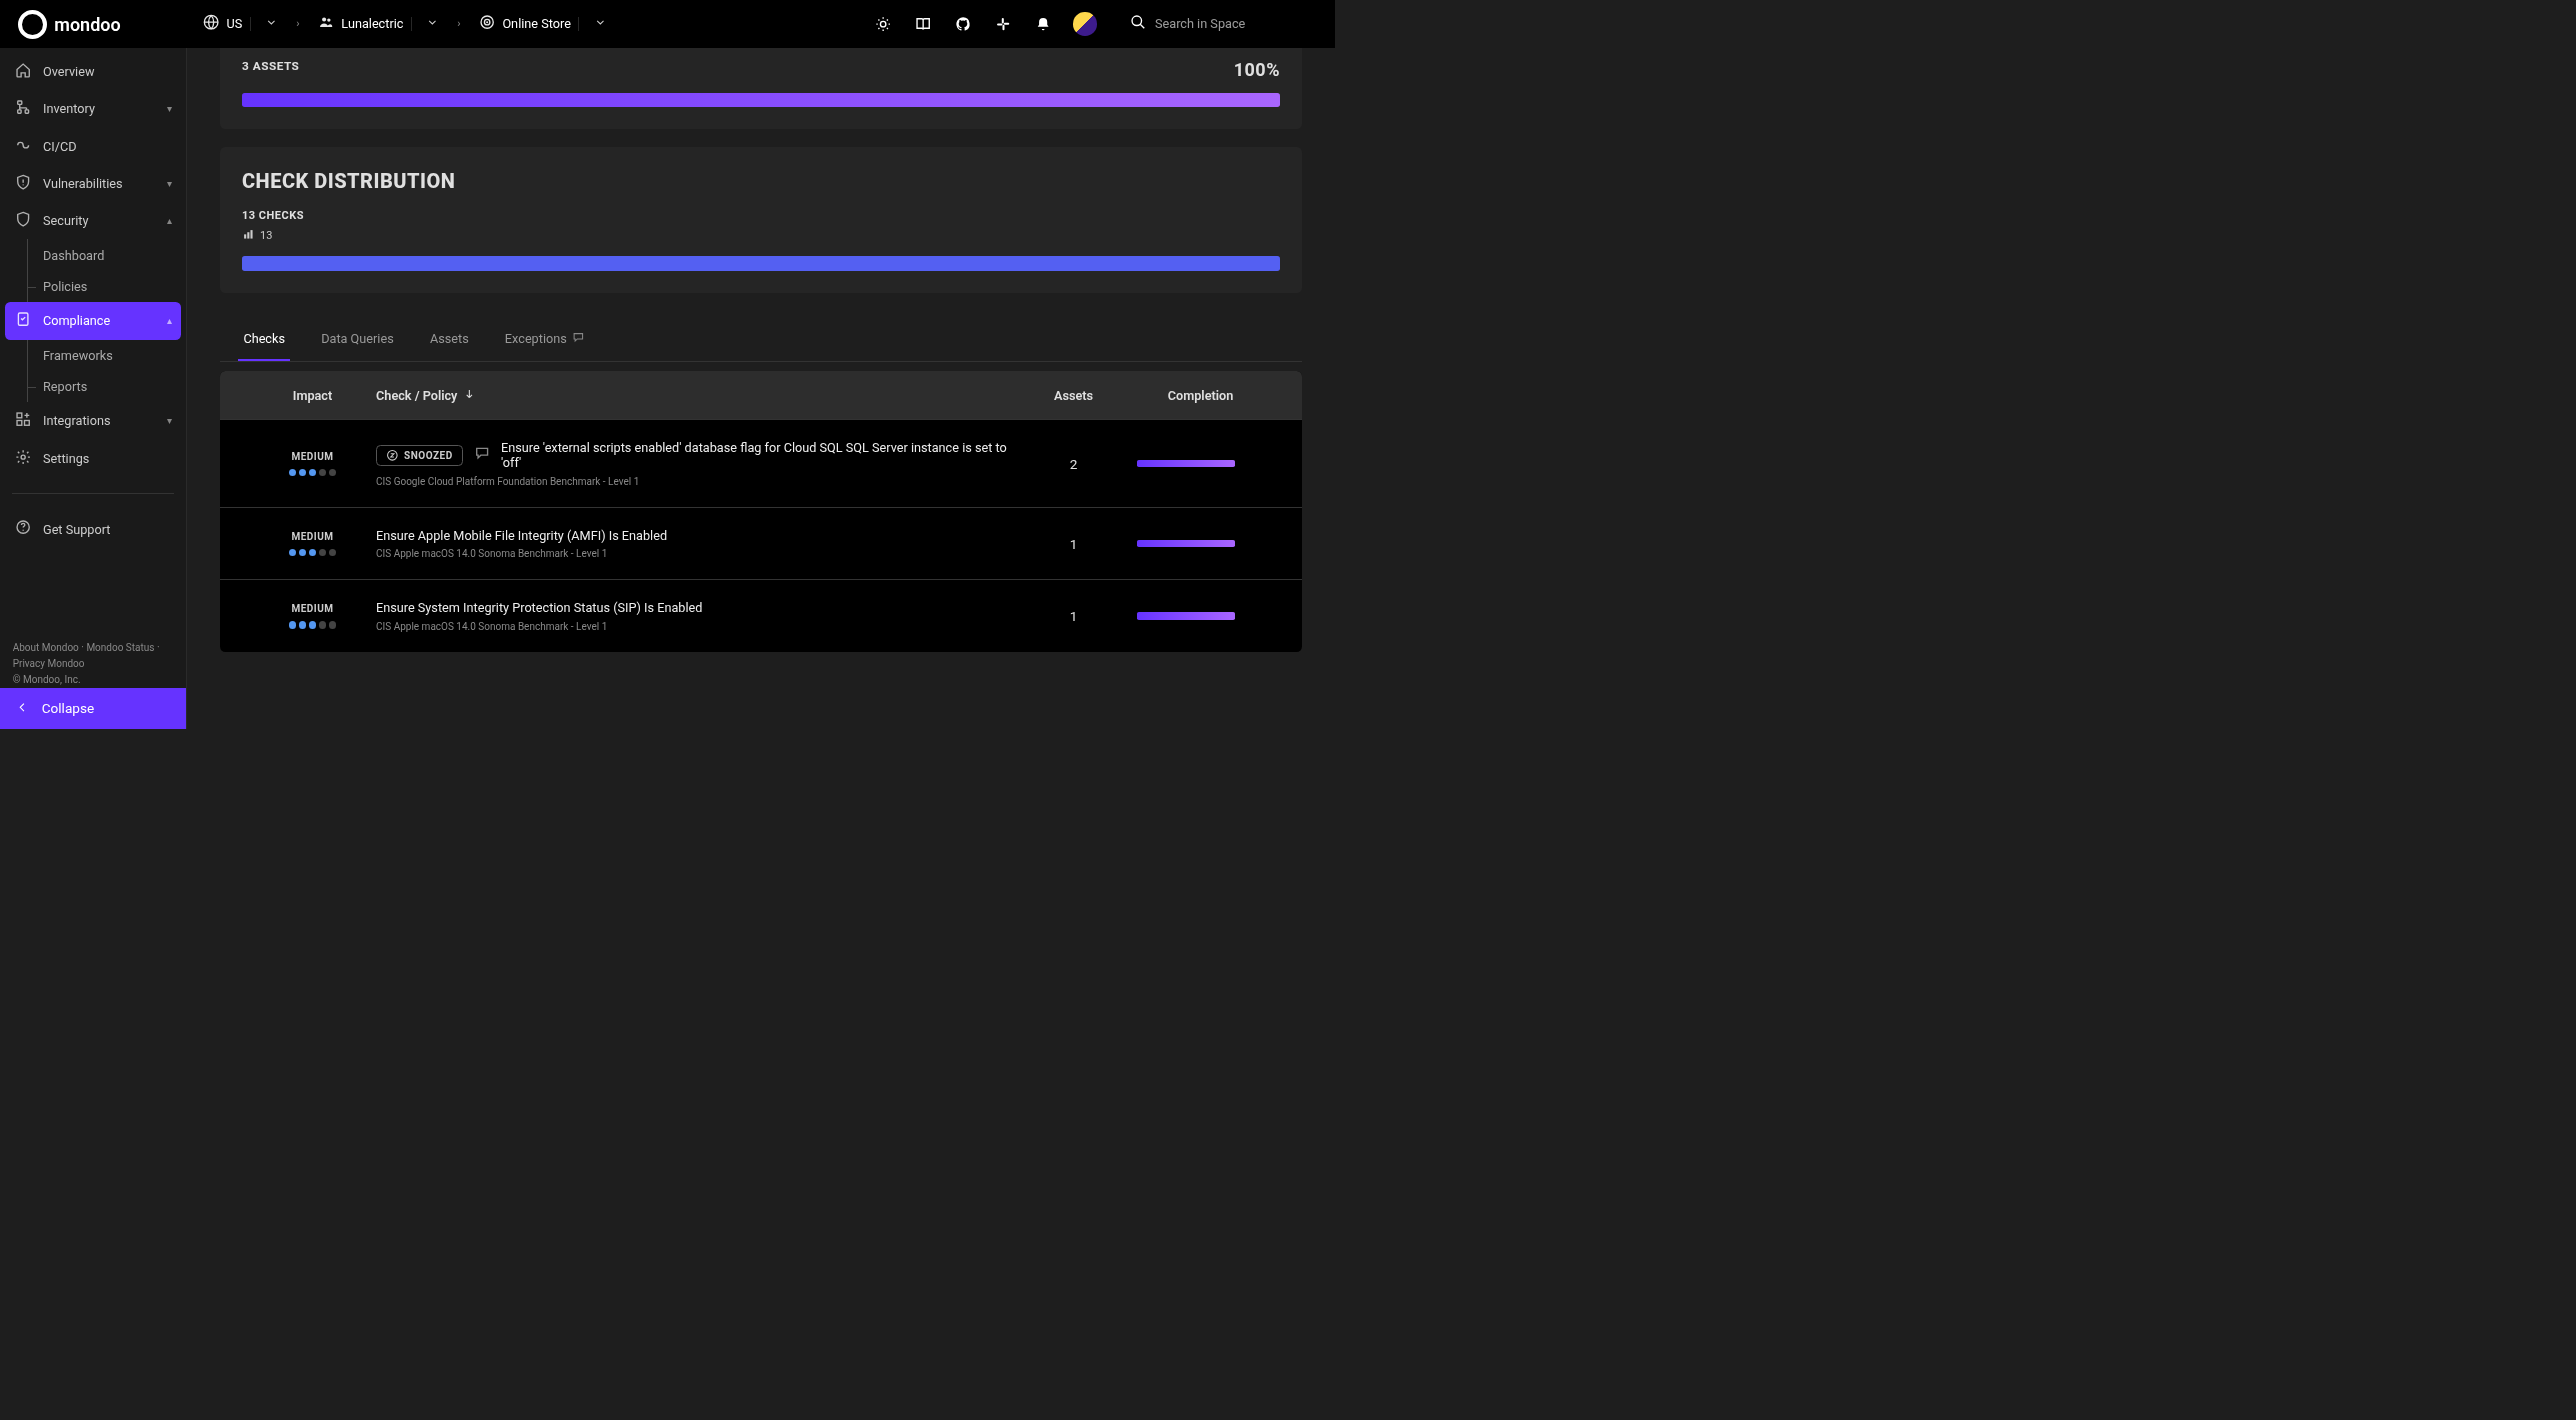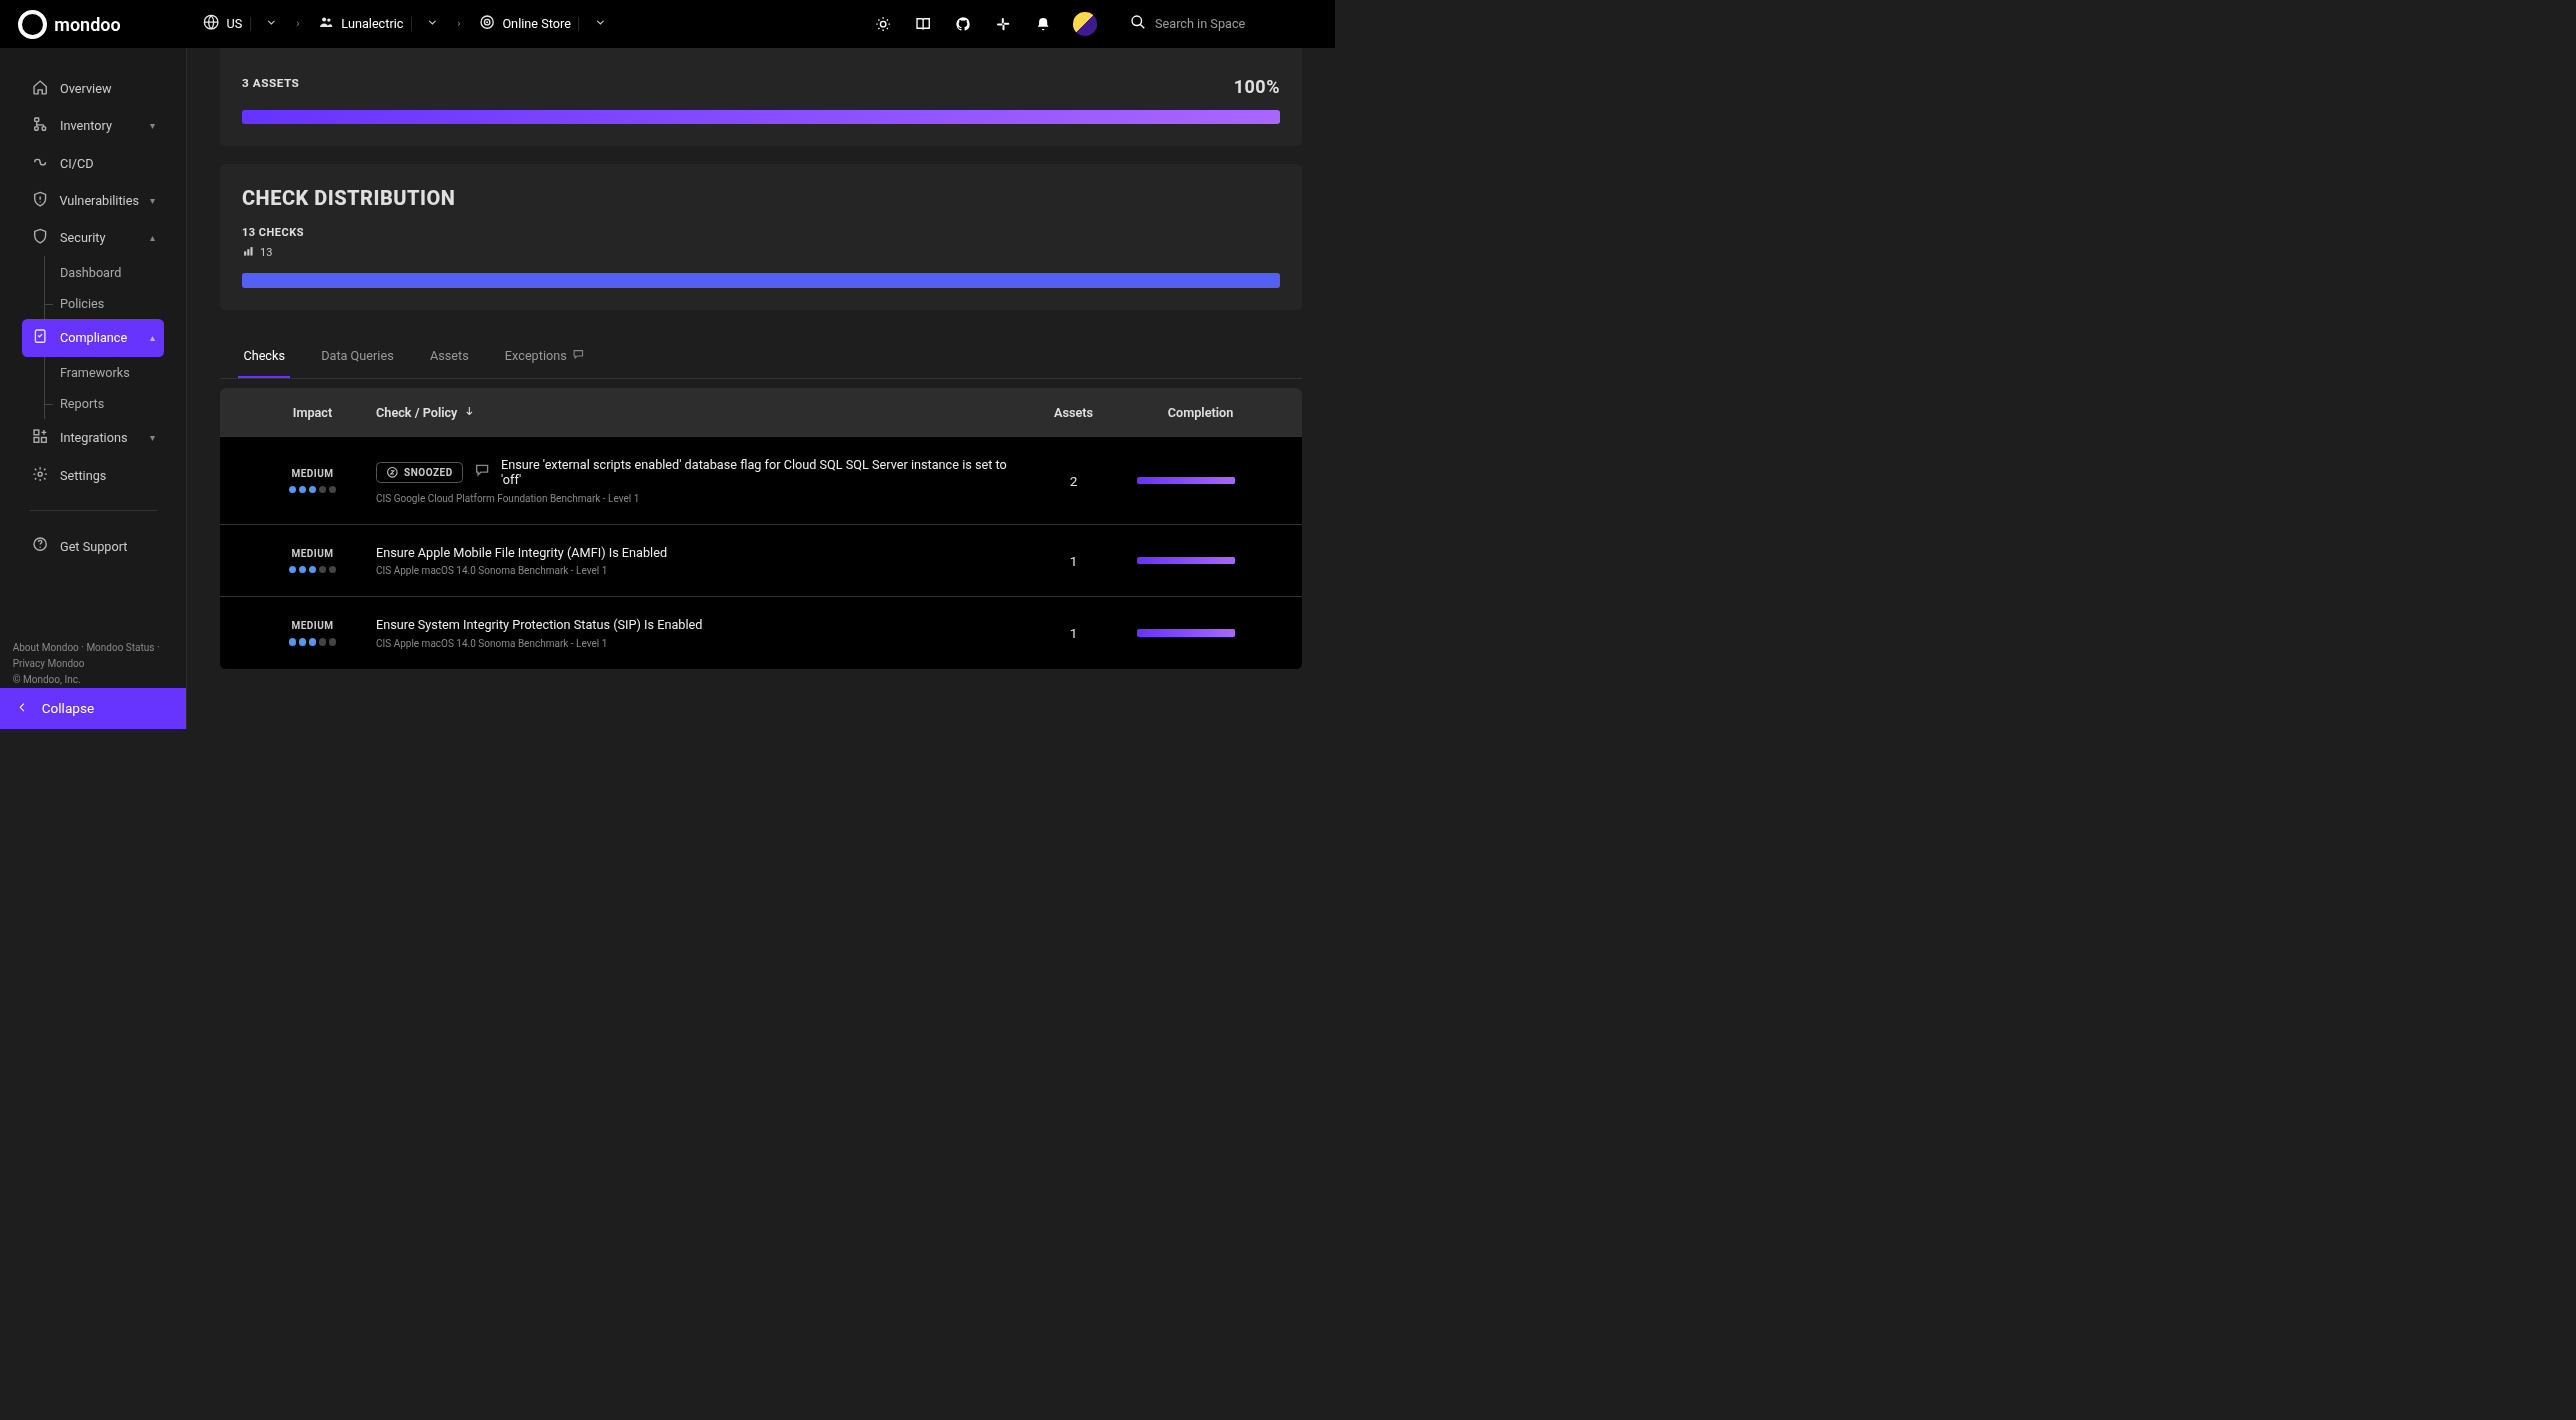--- a/index.html
+++ b/index.html
@@ -82,21 +82,21 @@
 .searchbox input::placeholder { color: rgba(255,255,255,0.6); }
 
 .layout { display: flex; height: calc(100% - 56px); }
 .sidebar {
   width: 187px;
   background: #1a1a1a;
   display: flex;
   flex-direction: column;
   border-right: 0.9px solid #2a2a2a;
 }
-.nav { flex: 1; padding: 22px; overflow-y: auto; text-align: center; }
+.nav { flex: 1; padding: 5px; overflow-y: auto; text-align: center; }
 .nav-item {
   display: flex;
   align-items: center;
   gap: 11px;
   padding: 9px 9px;
   border-radius: 5.4px;
   color: #ccc;
   font-size: 12.7px;
   cursor: pointer;
 }
@@ -153,21 +153,21 @@
   background: #1e1e1e;
   overflow-y: auto;
   padding: 0 11px 18px 11px;
 }
 .card {
   background: #252525;
   border-radius: 5.4px;
   padding: 22px;
   margin-top: 18px;
 }
-.card-first { margin-top: 0; border-radius: 0 0 5.4px 5.4px; padding-top: 28px; }
+.card-first { margin-top: 0; border-radius: 0 0 5.4px 5.4px; padding-top: 11px; }
 .assets-row { display: flex; justify-content: space-between; font-weight: 700; letter-spacing: 0.5px; font-size: 11.8px; }
 .assets-row .pct { font-size: 18px; }
 .pbar {
   height: 14.5px;
   border-radius: 2.7px;
   margin-top: 12.7px;
   background: linear-gradient(90deg, #6633ff 0%, #a966ff 100%);
 }
 .pbar-small {
   height: 7.3px;

